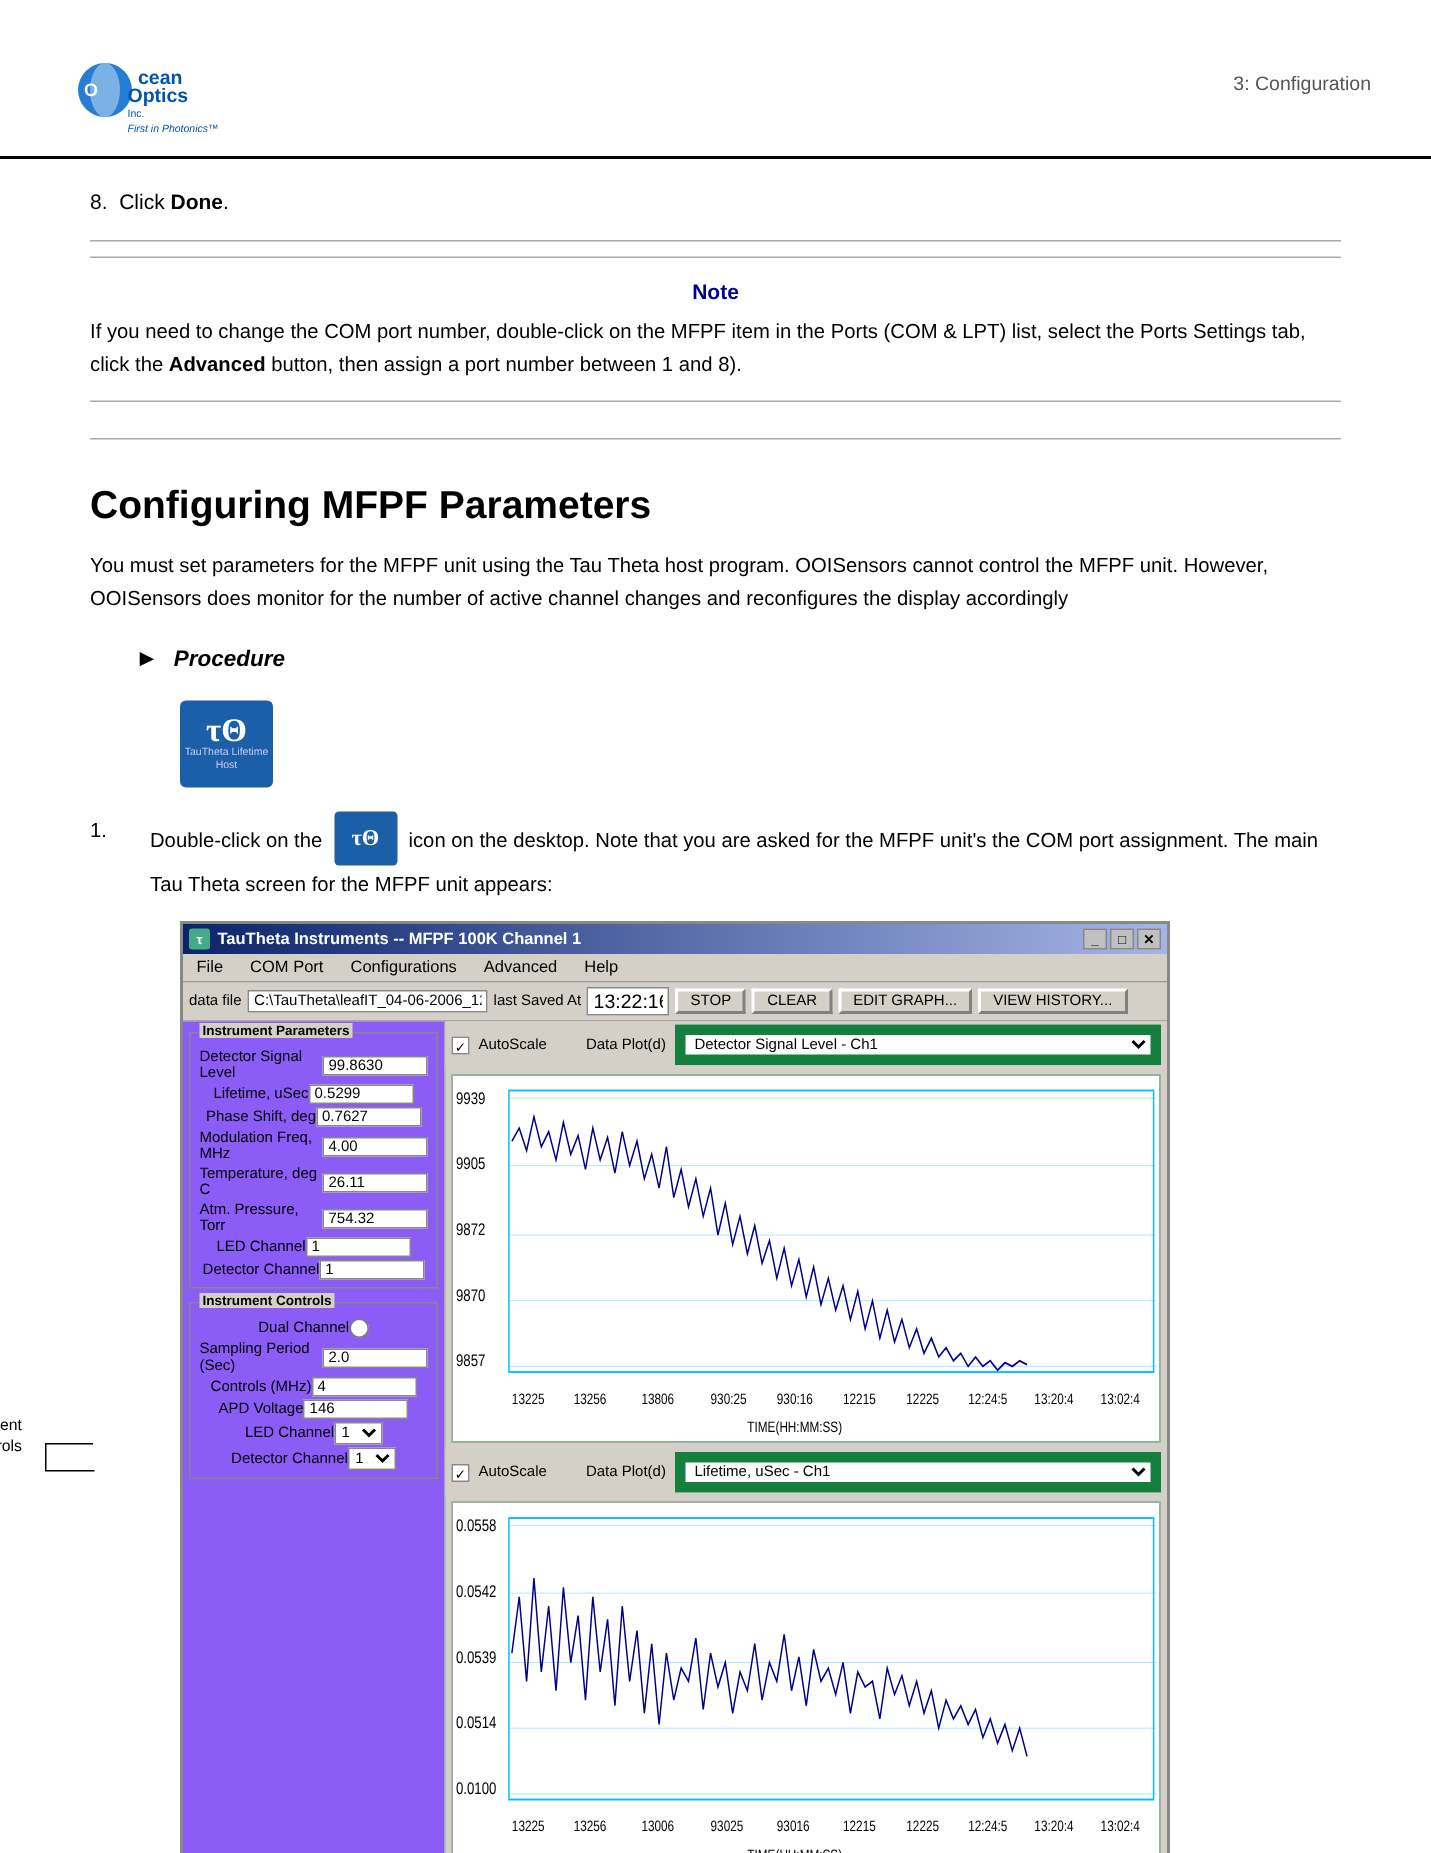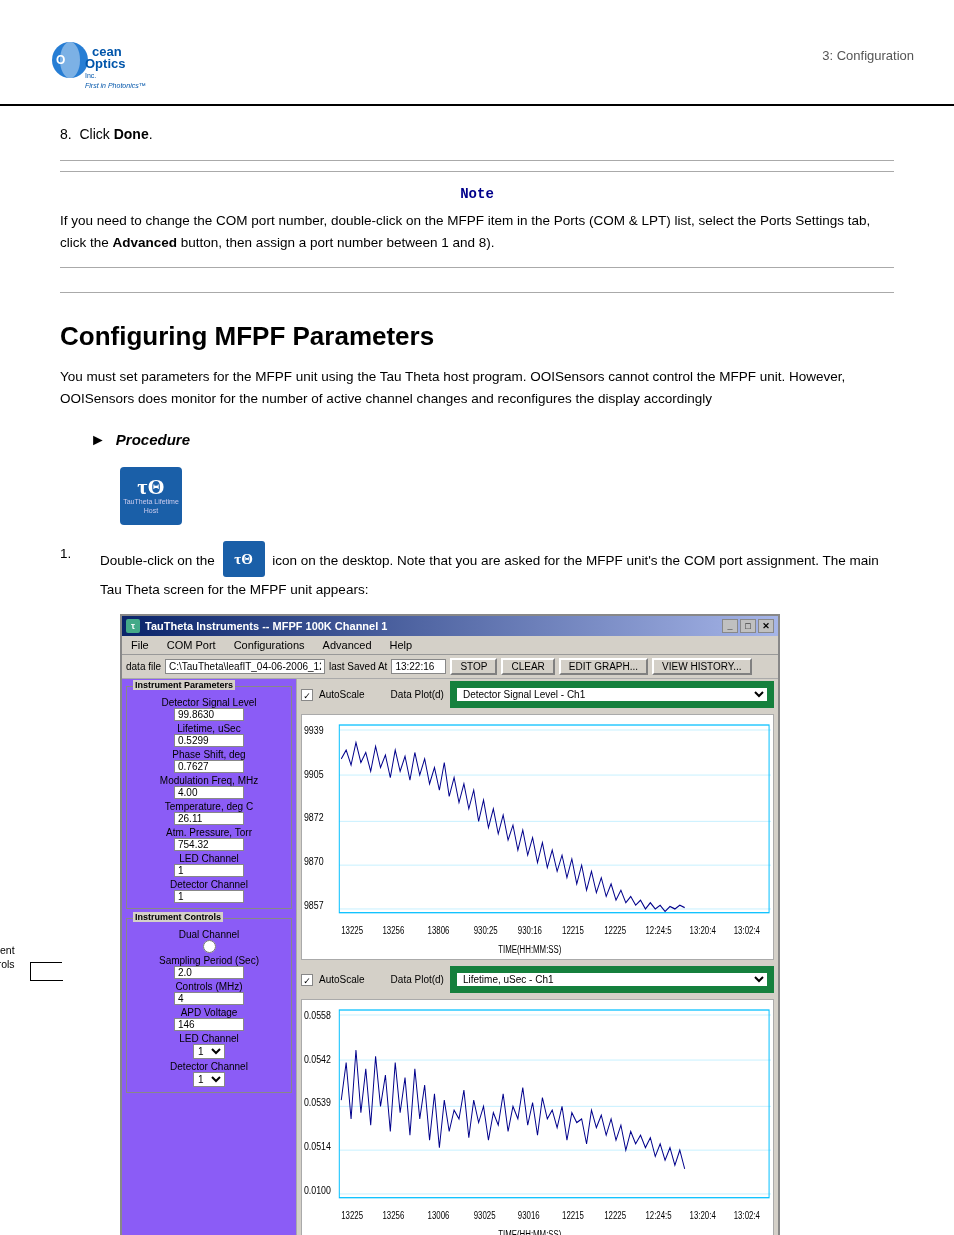--- a/index.html
+++ b/index.html
@@ -66,21 +66,20 @@
       border-bottom: 1px solid #aaa;
       padding: 14px 0;
       margin: 10px 0 24px 0;
     }
     .note-title {
       text-align: center;
       font-weight: bold;
       color: #00008B;
       font-size: 14px;
       margin-bottom: 8px;
-      font-family: Liberation Mono, monospace;
     }
     .note-text {
       font-size: 13.5px;
       line-height: 1.6;
     }
     .note-text .bold { font-weight: bold; }
 
     
     .section-heading {
       font-size: 26px;
@@ -272,21 +271,20 @@
       display: flex;
       flex-direction: column;
       gap: 3px;
     }
 
     .lp-row {
       display: flex;
       justify-content: center;
       align-items: center;
       padding: 1px 2px;
-      flex-direction: column;
     }
     .lp-label { color: #000; }
     .lp-value {
       background: #fff;
       border: 1px solid #888;
       padding: 0 3px;
       min-width: 70px;
       font-size: 10px;
       text-align: left;
     }
@@ -328,21 +326,21 @@
       background: #fff;
       border: 1px solid #888;
       padding: 1px 3px;
       font-size: 10px;
       width: 160px;
     }
     .tb-input-small {
       background: #fff;
       border: 1px solid #888;
       padding: 1px 3px;
-      font-size: 10px;
+      font-size: 13px;
       width: 55px;
     }
     .tb-button {
       background: #d4d0c8;
       border: 2px solid;
       border-color: #fff #808080 #808080 #fff;
       padding: 1px 8px;
       font-size: 10px;
       cursor: pointer;
       white-space: nowrap;

